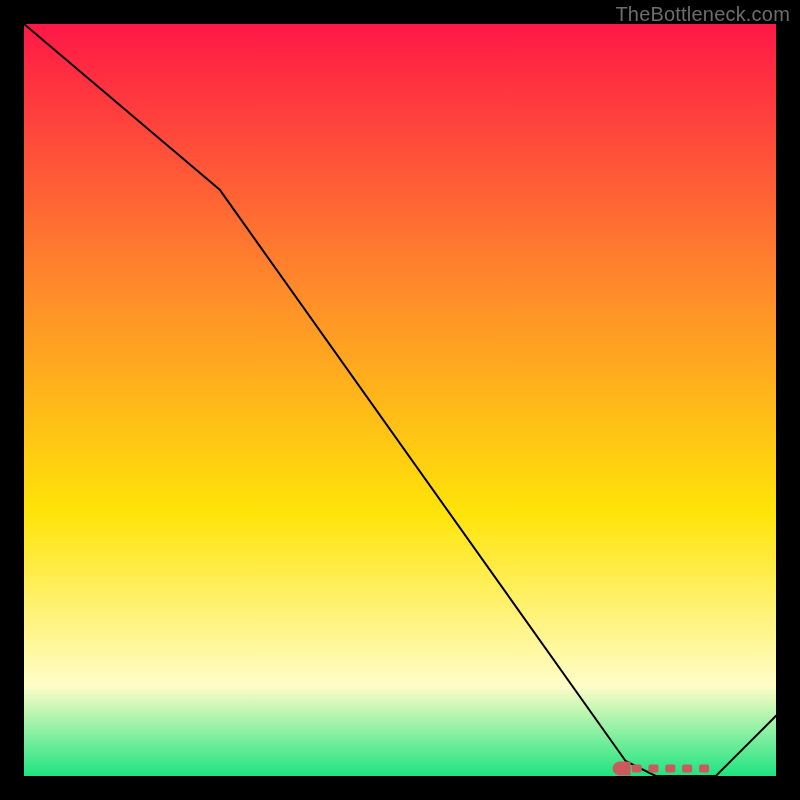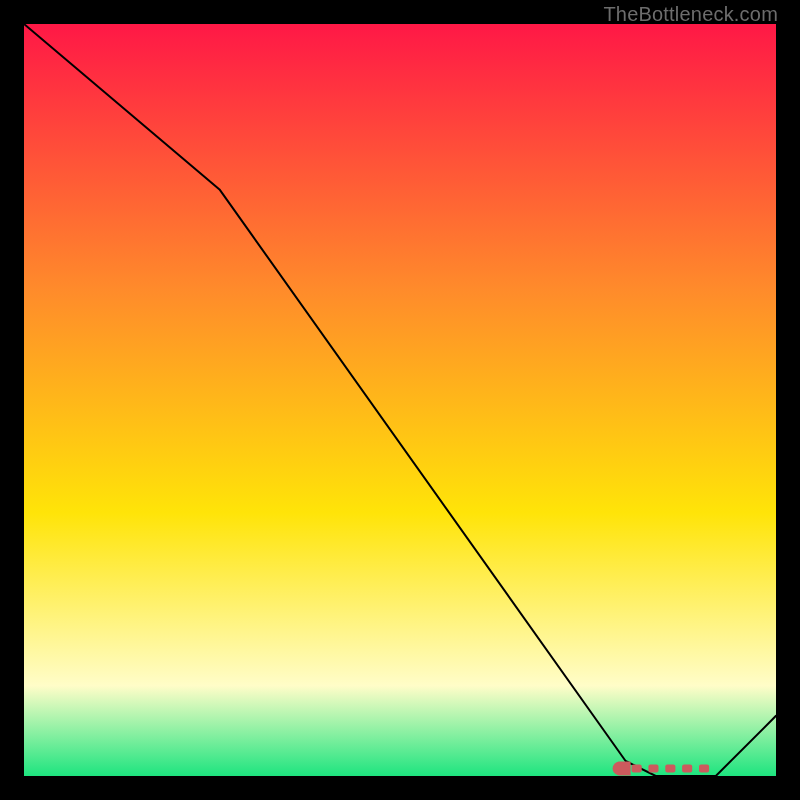--- a/index.html
+++ b/index.html
@@ -11,21 +11,21 @@
     overflow: hidden;
   }
   .stage {
     position: relative;
     width: 800px;
     height: 800px;
   }
   .watermark {
     position: absolute;
     top: 3px;
-    right: 22px;
+    right: 10px;
     font-family: Arial, Helvetica, sans-serif;
     font-size: 20px;
     font-weight: 500;
     color: #6d6d6d;
     letter-spacing: 0.2px;
   }
   .plot-area {
     position: absolute;
     left: 24px;
     top: 24px;

